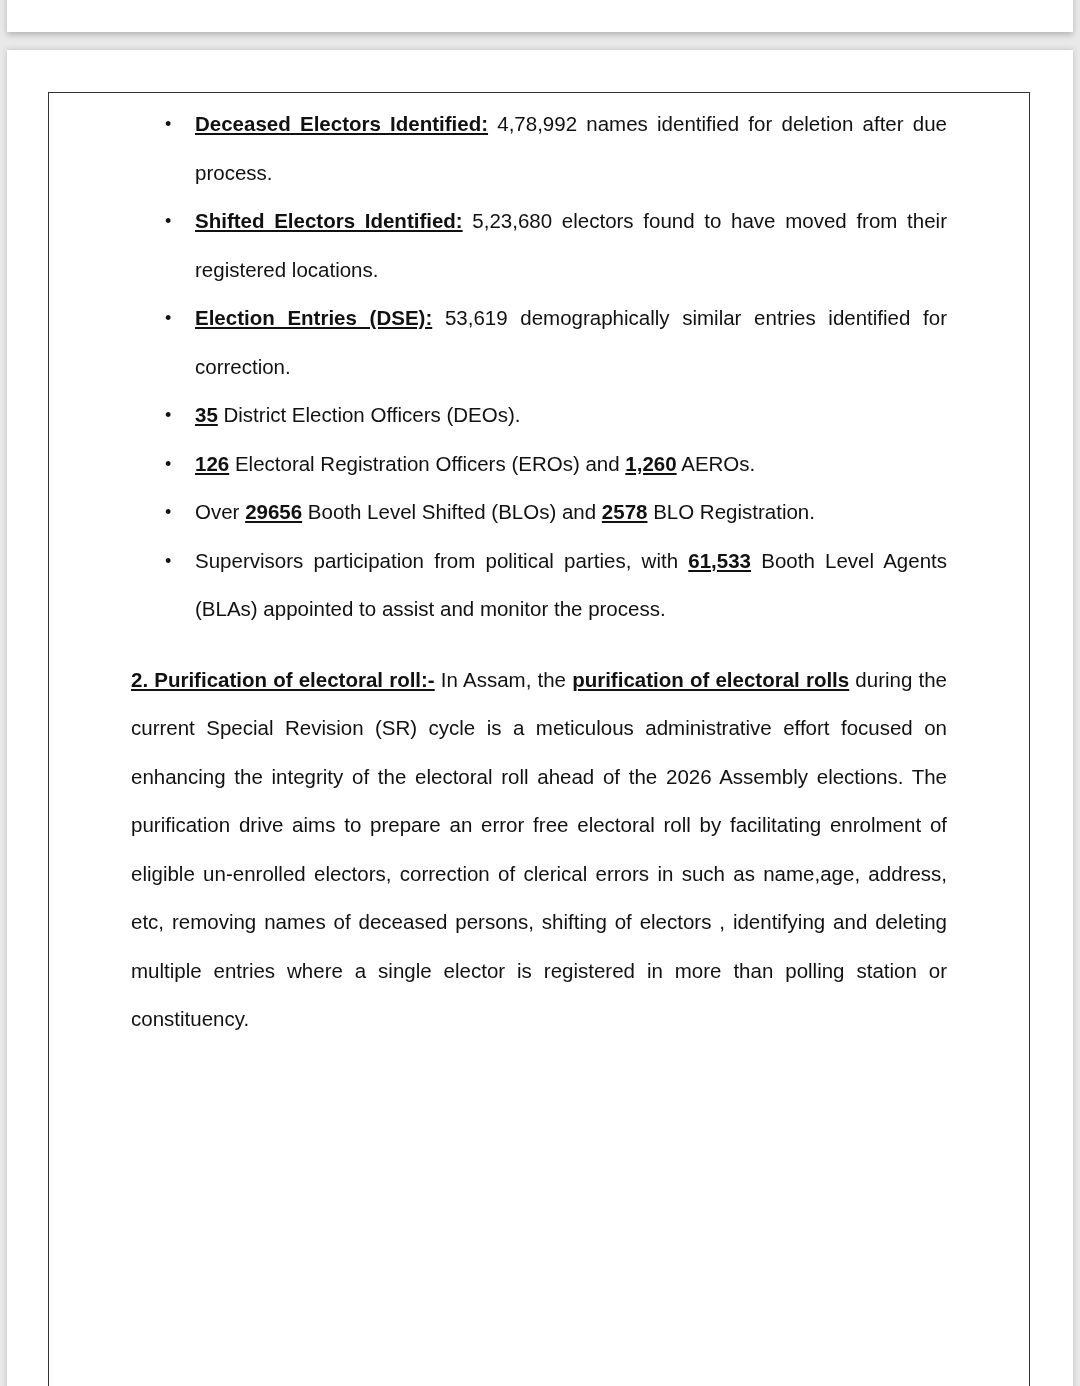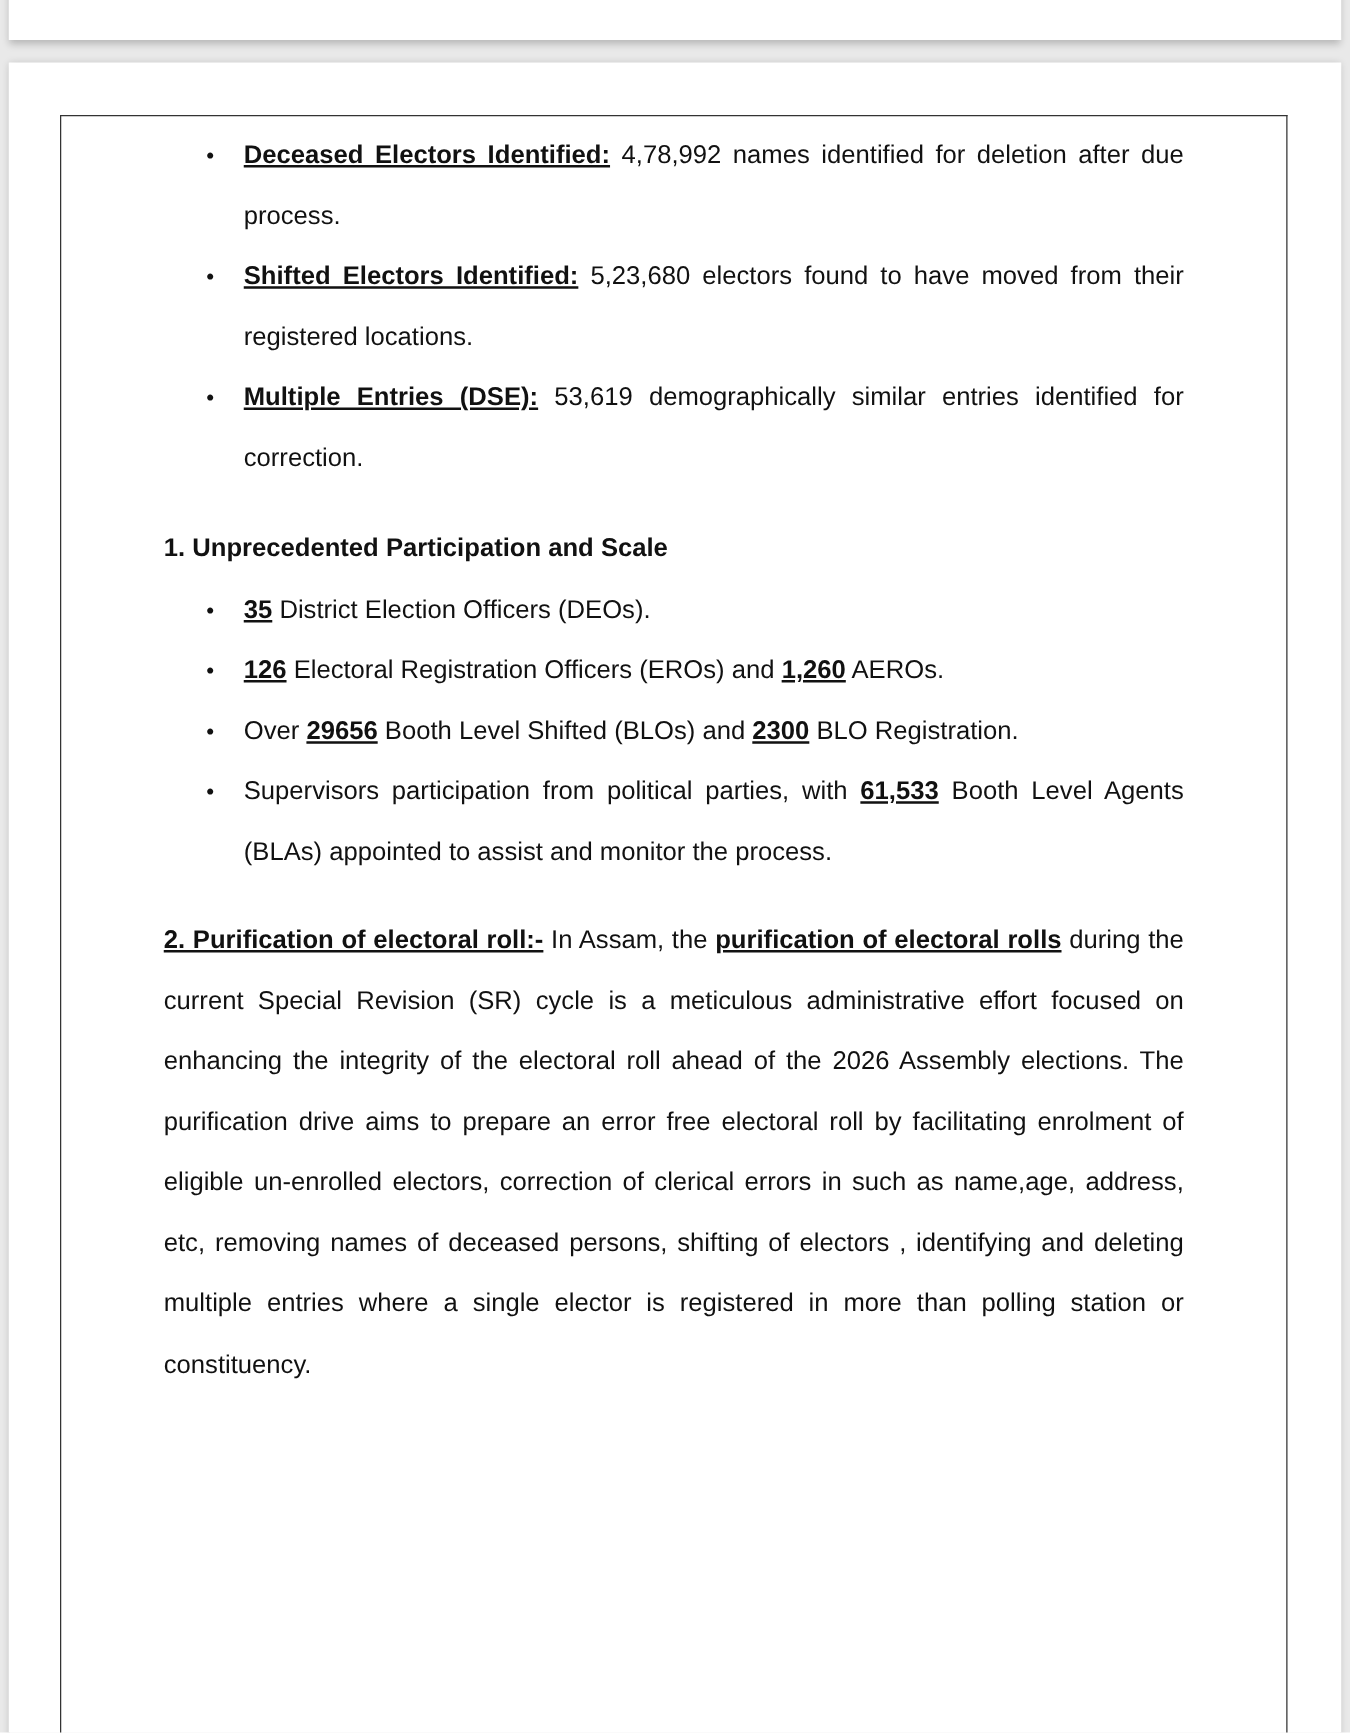--- a/index.html
+++ b/index.html
@@ -96,39 +96,38 @@
       <li>
         <span class="bullet">•</span>
         <b>Deceased Electors Identified:</b><span> 4,78,992 names identified for deletion after due process.</span>
       </li>
       <li>
         <span class="bullet">•</span>
         <b>Shifted Electors Identified:</b><span> 5,23,680 electors found to have moved from their registered locations.</span>
       </li>
       <li>
         <span class="bullet">•</span>
-        <b>Multiple Entries (DSE):</b><span> 53,619 demographically similar entries identified for correction.</span>
+        <b>Election Entries (DSE):</b><span> 53,619 demographically similar entries identified for correction.</span>
       </li>
     </ul>
 
-    <div class="heading">1. Unprecedented Participation and Scale</div>
 
 
     <ul class="bullets gap-list">
       <li>
         <span class="bullet">•</span>
         <span></span><b>35</b><span> District Election Officers (DEOs).</span><b></b><span></span>
       </li>
       <li>
         <span class="bullet">•</span>
         <span></span><b>126</b><span> Electoral Registration Officers (EROs) and </span><b>1,260</b><span> AEROs.</span>
       </li>
       <li>
         <span class="bullet">•</span>
-        <span>Over </span><b>29656</b><span> Booth Level Shifted (BLOs) and </span><b>2300</b><span> BLO Registration.</span>
+        <span>Over </span><b>29656</b><span> Booth Level Shifted (BLOs) and </span><b>2578</b><span> BLO Registration.</span>
       </li>
       <li>
         <span class="bullet">•</span>
         <span>Supervisors participation from political parties, with </span><b>61,533</b><span> Booth Level Agents (BLAs) appointed to assist and monitor the process.</span><b></b><span></span>
       </li>
     </ul>
 
     <div class="para2"><b>2. Purification of electoral roll:-</b><span> In Assam, the </span><b>purification of electoral rolls</b><span> during the current Special Revision (SR) cycle is a meticulous administrative effort focused on enhancing the integrity of the electoral roll ahead of the 2026 Assembly elections. The purification drive aims to prepare an error free electoral roll by facilitating enrolment of eligible un-enrolled electors, correction of clerical errors in such as name,age, address, etc, removing names of deceased persons, shifting of electors , identifying and deleting multiple entries where a single elector is registered in more than polling station or constituency.</span></div>
 
   </div>

